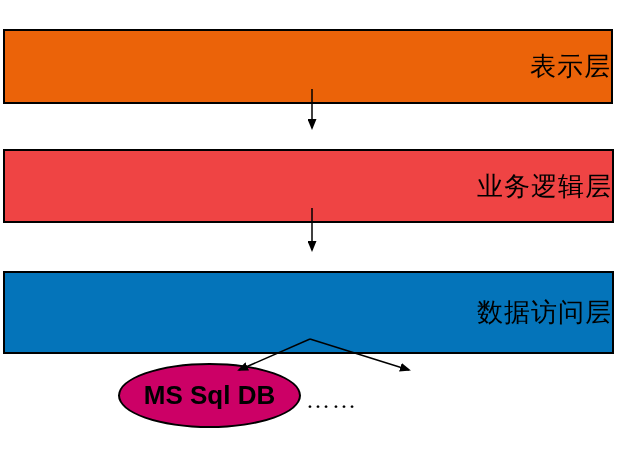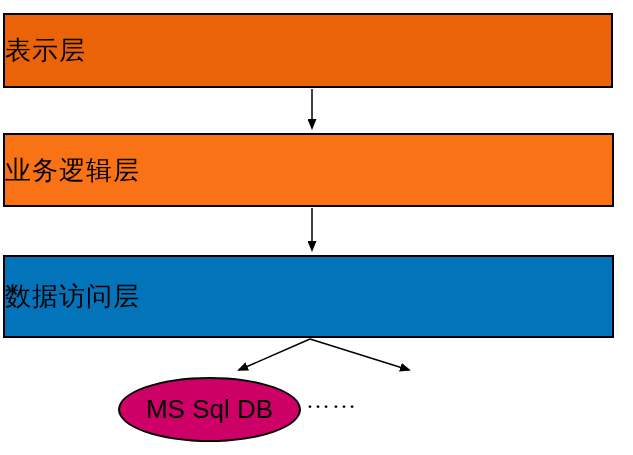--- a/index.html
+++ b/index.html
@@ -14,21 +14,22 @@
     background: #ffffff;
     overflow: hidden;
     font-family: "Liberation Sans", sans-serif;
   }
   .layer-box {
     position: absolute;
     box-sizing: border-box;
     border: 2px solid #000000;
     display: flex;
     align-items: center;
-    justify-content: flex-start;
+    justify-content: flex-end;
+    margin-top: 16px;
   }
   .layer-label {
     font-family: "Liberation Serif", serif;
     font-size: 26px;
     color: #000000;
     letter-spacing: 1px;
     white-space: nowrap;
   }
   .box-presentation { left: 3px;  top: 13px;  width: 610px; height: 75px; }
   .box-business     { left: 3px;  top: 133px; width: 611px; height: 74px; }
@@ -36,21 +37,21 @@
 
   .db-ellipse {
     position: absolute;
     box-sizing: border-box;
     border: 2px solid #000000;
     border-radius: 50%;
     display: flex;
     align-items: center;
     justify-content: center;
   }
-  .ellipse-left  { left: 118px; top: 377px; width: 183px; height: 65px; }
+  .ellipse-left  { left: 118px; top: 363px; width: 183px; height: 65px; font-weight: bold; }
   .ellipse-right { left: 373px; top: 378px; width: 183px; height: 64px; }
   .db-label {
     font-family: "Liberation Sans", sans-serif;
     font-size: 26px;
     color: #000000;
     white-space: nowrap;
   }
   .ellipse-right .db-label { position: relative; top: -6px; }
 
   .dots {
@@ -79,21 +80,21 @@
 </style>
 </head>
 <body>
 
 <div class="canvas">
 
   <div class="layer-box box-presentation" style="background-color: rgb(235, 99, 9);">
     <span class="layer-label">表示层</span>
   </div>
 
-  <div class="layer-box box-business" style="background-color: #f97316;">
+  <div class="layer-box box-business" style="background-color: #ef4444;">
     <span class="layer-label">业务逻辑层</span>
   </div>
 
   <div class="layer-box box-dataaccess" style="background-color: rgb(4, 116, 186);">
     <span class="layer-label">数据访问层</span>
   </div>
 
   <div class="db-ellipse ellipse-left" style="background-color: rgb(204, 0, 102);">
     <span class="db-label">MS Sql DB</span>
   </div>

